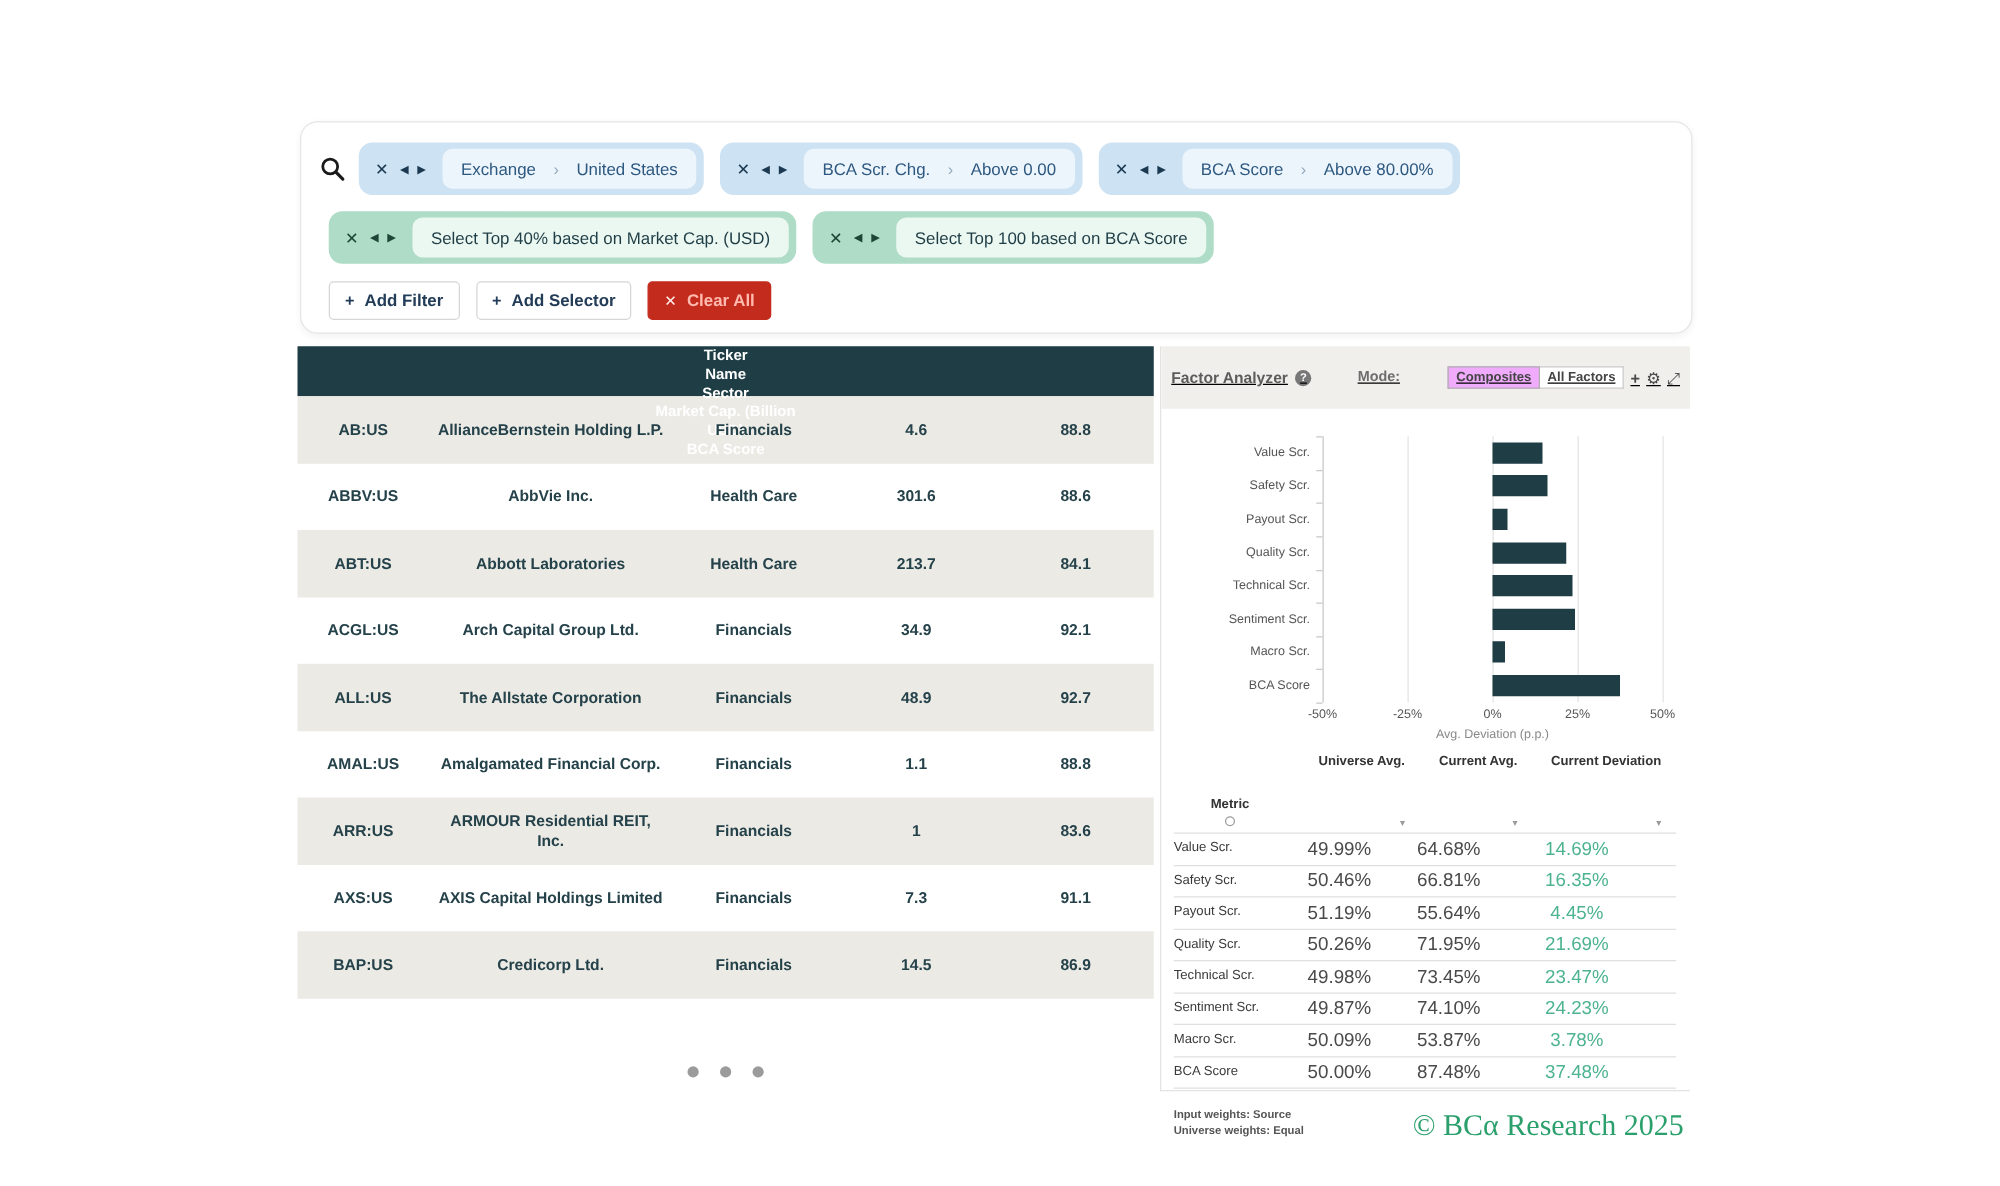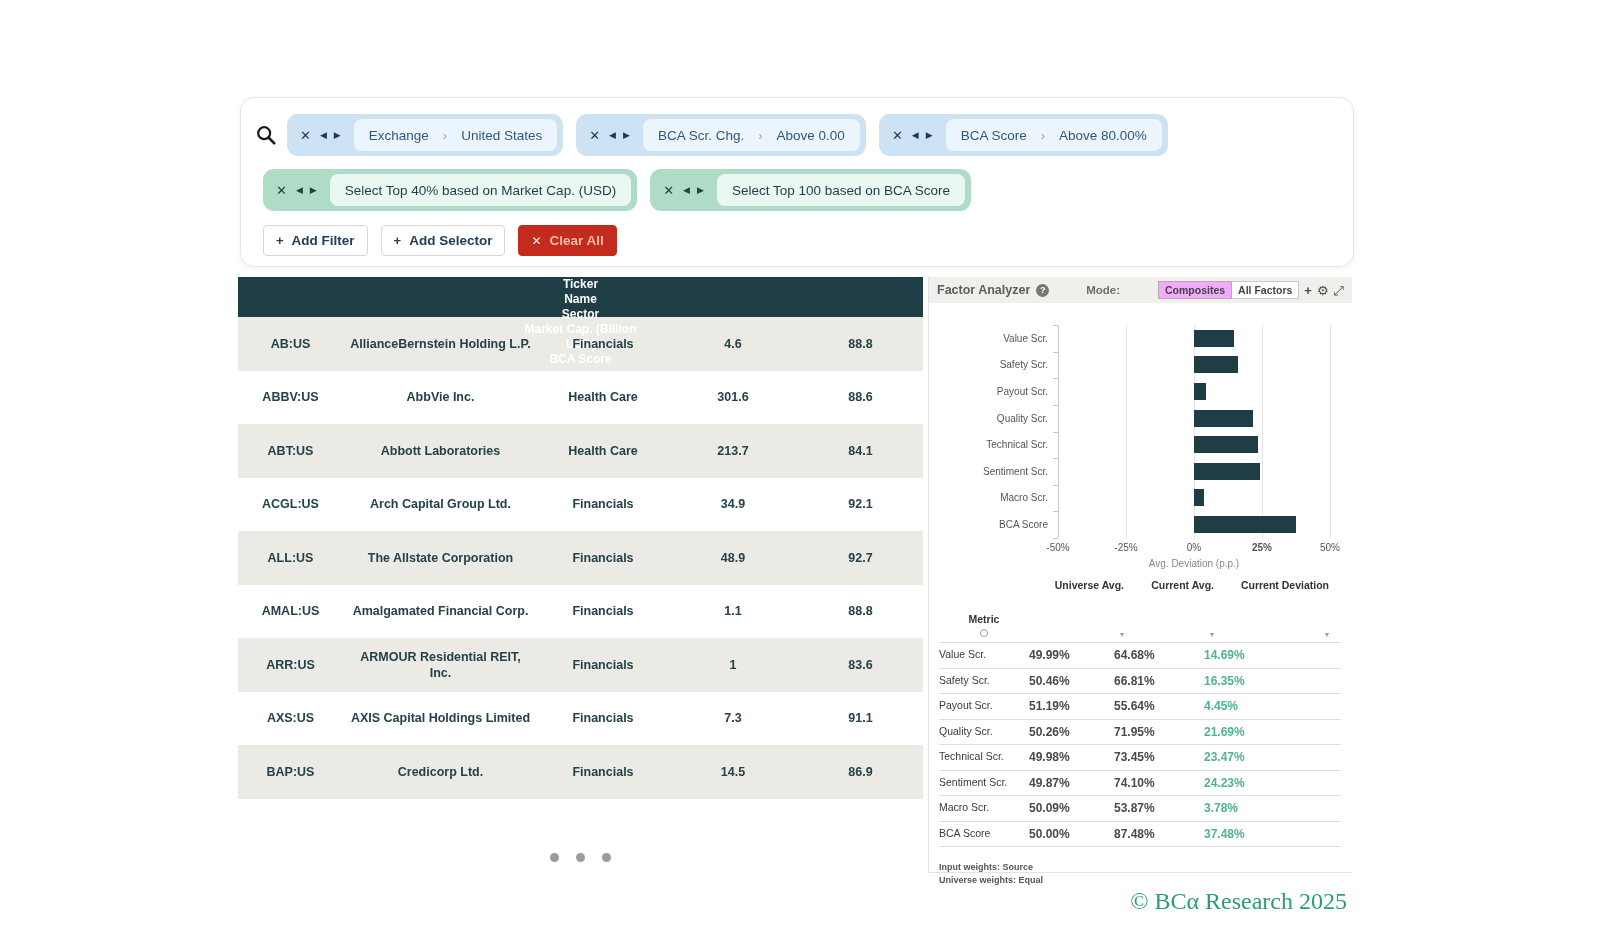--- a/index.html
+++ b/index.html
@@ -43,21 +43,21 @@
   .trow{display:flex;align-items:center;min-height:53.5px;}
   .trow:nth-child(odd){background:var(--rowalt);}
   .tcell{font-size:12.5px;font-weight:700;color:#25424a;text-align:center;line-height:1.3;
     padding:4px 6px;box-sizing:border-box;}
   .c0{width:105px;} .c1{width:195px;} .c2{width:130px;} .c3{width:130px;} .c4{width:125px;}
   #dots{position:absolute;left:238px;top:853px;width:685px;display:flex;justify-content:center;gap:17px;}
   .dot{width:9px;height:9px;border-radius:50%;background:#9b9b9b;cursor:pointer;}
   
   #factor-panel{position:absolute;left:928px;top:277px;width:424px;height:596px;background:#fff;
     border-left:1px solid #e3e3e3;border-bottom:1px solid #e3e3e3;box-sizing:border-box;}
-  .fa-header{height:26px;background:#f0efec;display:flex;align-items:center;padding:0 8px;}
+  .fa-header{height:26px;background:#f0efec;display:flex;align-items:center;padding:12px 8px;text-decoration:underline;}
   .fa-title{font-size:12.5px;font-weight:700;color:#5c5c5c;}
   .help-ic{width:13px;height:13px;border-radius:50%;background:#777;color:#fff;font-size:9px;
     font-weight:700;display:flex;align-items:center;justify-content:center;margin-left:6px;cursor:pointer;}
   .fa-right{margin-left:auto;display:flex;align-items:center;gap:5px;}
   .mode-lbl{font-size:11.5px;font-weight:700;color:#6d6d6d;margin-right:2px;}
   .mode-btn{font-size:10.5px;font-weight:600;color:#444;padding:2px 6px;cursor:pointer;}
   .mode-on{background:#f0abfc;border:1px solid #b0b0b0;margin-left:31px;}
   .mode-off{background:#fff;border:1px solid #c9c9c9;border-left:none;}
   .fa-ic{font-size:13px;color:#4a4a4a;cursor:pointer;line-height:1;}
   
@@ -78,21 +78,21 @@
   #metrics{margin:8px 10px 0 10px;width:402px;}
   .m-head{display:flex;align-items:flex-end;padding-bottom:5px;}
   .mh{font-size:10.5px;font-weight:700;color:#333;display:flex;flex-direction:column;align-items:flex-end;cursor:pointer;gap:41px;}
   .mh .sort{font-size:8px;color:#9a9a9a;line-height:5px;}
   .mh-metric{width:90px;flex-direction:column;align-items:center;justify-content:flex-start;gap:4px;}
   .info-dot{width:6px;height:6px;border-radius:50%;border:1px solid #9a9a9a;display:inline-block;}
   .mw1{width:95px;} .mw2{width:90px;} .mw3{width:115px;}
   .m-row{display:flex;align-items:center;border-top:1px solid #e0e0e0;min-height:22.5px;padding:1px 0;}
   .m-row:last-child{border-bottom:1px solid #e0e0e0;}
   .m-metric{width:80px;margin-right:10px;font-size:10.5px;color:#3a3a3a;line-height:1.3;}
-  .m-num{font-size:12px;color:#4a4a4a;text-align:left;font-weight:bold;}
+  .m-num{font-size:15px;color:#4a4a4a;text-align:center;}
   .m-num.n1{width:85px;} .m-num.n2{width:90px;} .m-num.n3{width:115px;}
   .m-dev{color:var(--dev-green);}
   #footnotes{margin:14px 0 0 10px;font-size:9px;font-weight:600;color:#555;line-height:13px;}
   
   #copyright{position:absolute;right:253px;top:888px;font-family:"Liberation Serif","DejaVu Serif",serif;
     font-size:24px;color:var(--brand);}
 </style>
 </head>
 <body>
 
@@ -329,21 +329,21 @@
           <span class="clabel">BCA Score</span>
           <span class="ctrack">
             <span class="cbar" style="width: 37.48%; background: rgb(30, 61, 69);"></span>
           </span>
         </div>
       </div>
     <div id="xticks">
         <span class="xt" style="left: 0%;">-50%</span>
         <span class="xt" style="left: 25%;">-25%</span>
         <span class="xt" style="left: 50%;">0%</span>
-        <span class="xt" style="left: 75%; font-weight: bold;">25%</span>
+        <span class="xt" style="left: 75%;">25%</span>
         <span class="xt" style="left: 100%;">50%</span>
       </div>
     <div id="xlabel">Avg. Deviation (p.p.)</div>
   </div>
 
   <div id="metrics">
     <div class="m-head" id="m-head">
         <div class="mh mh-metric">
           <span>Metric</span>
           <span class="info-dot"></span>

